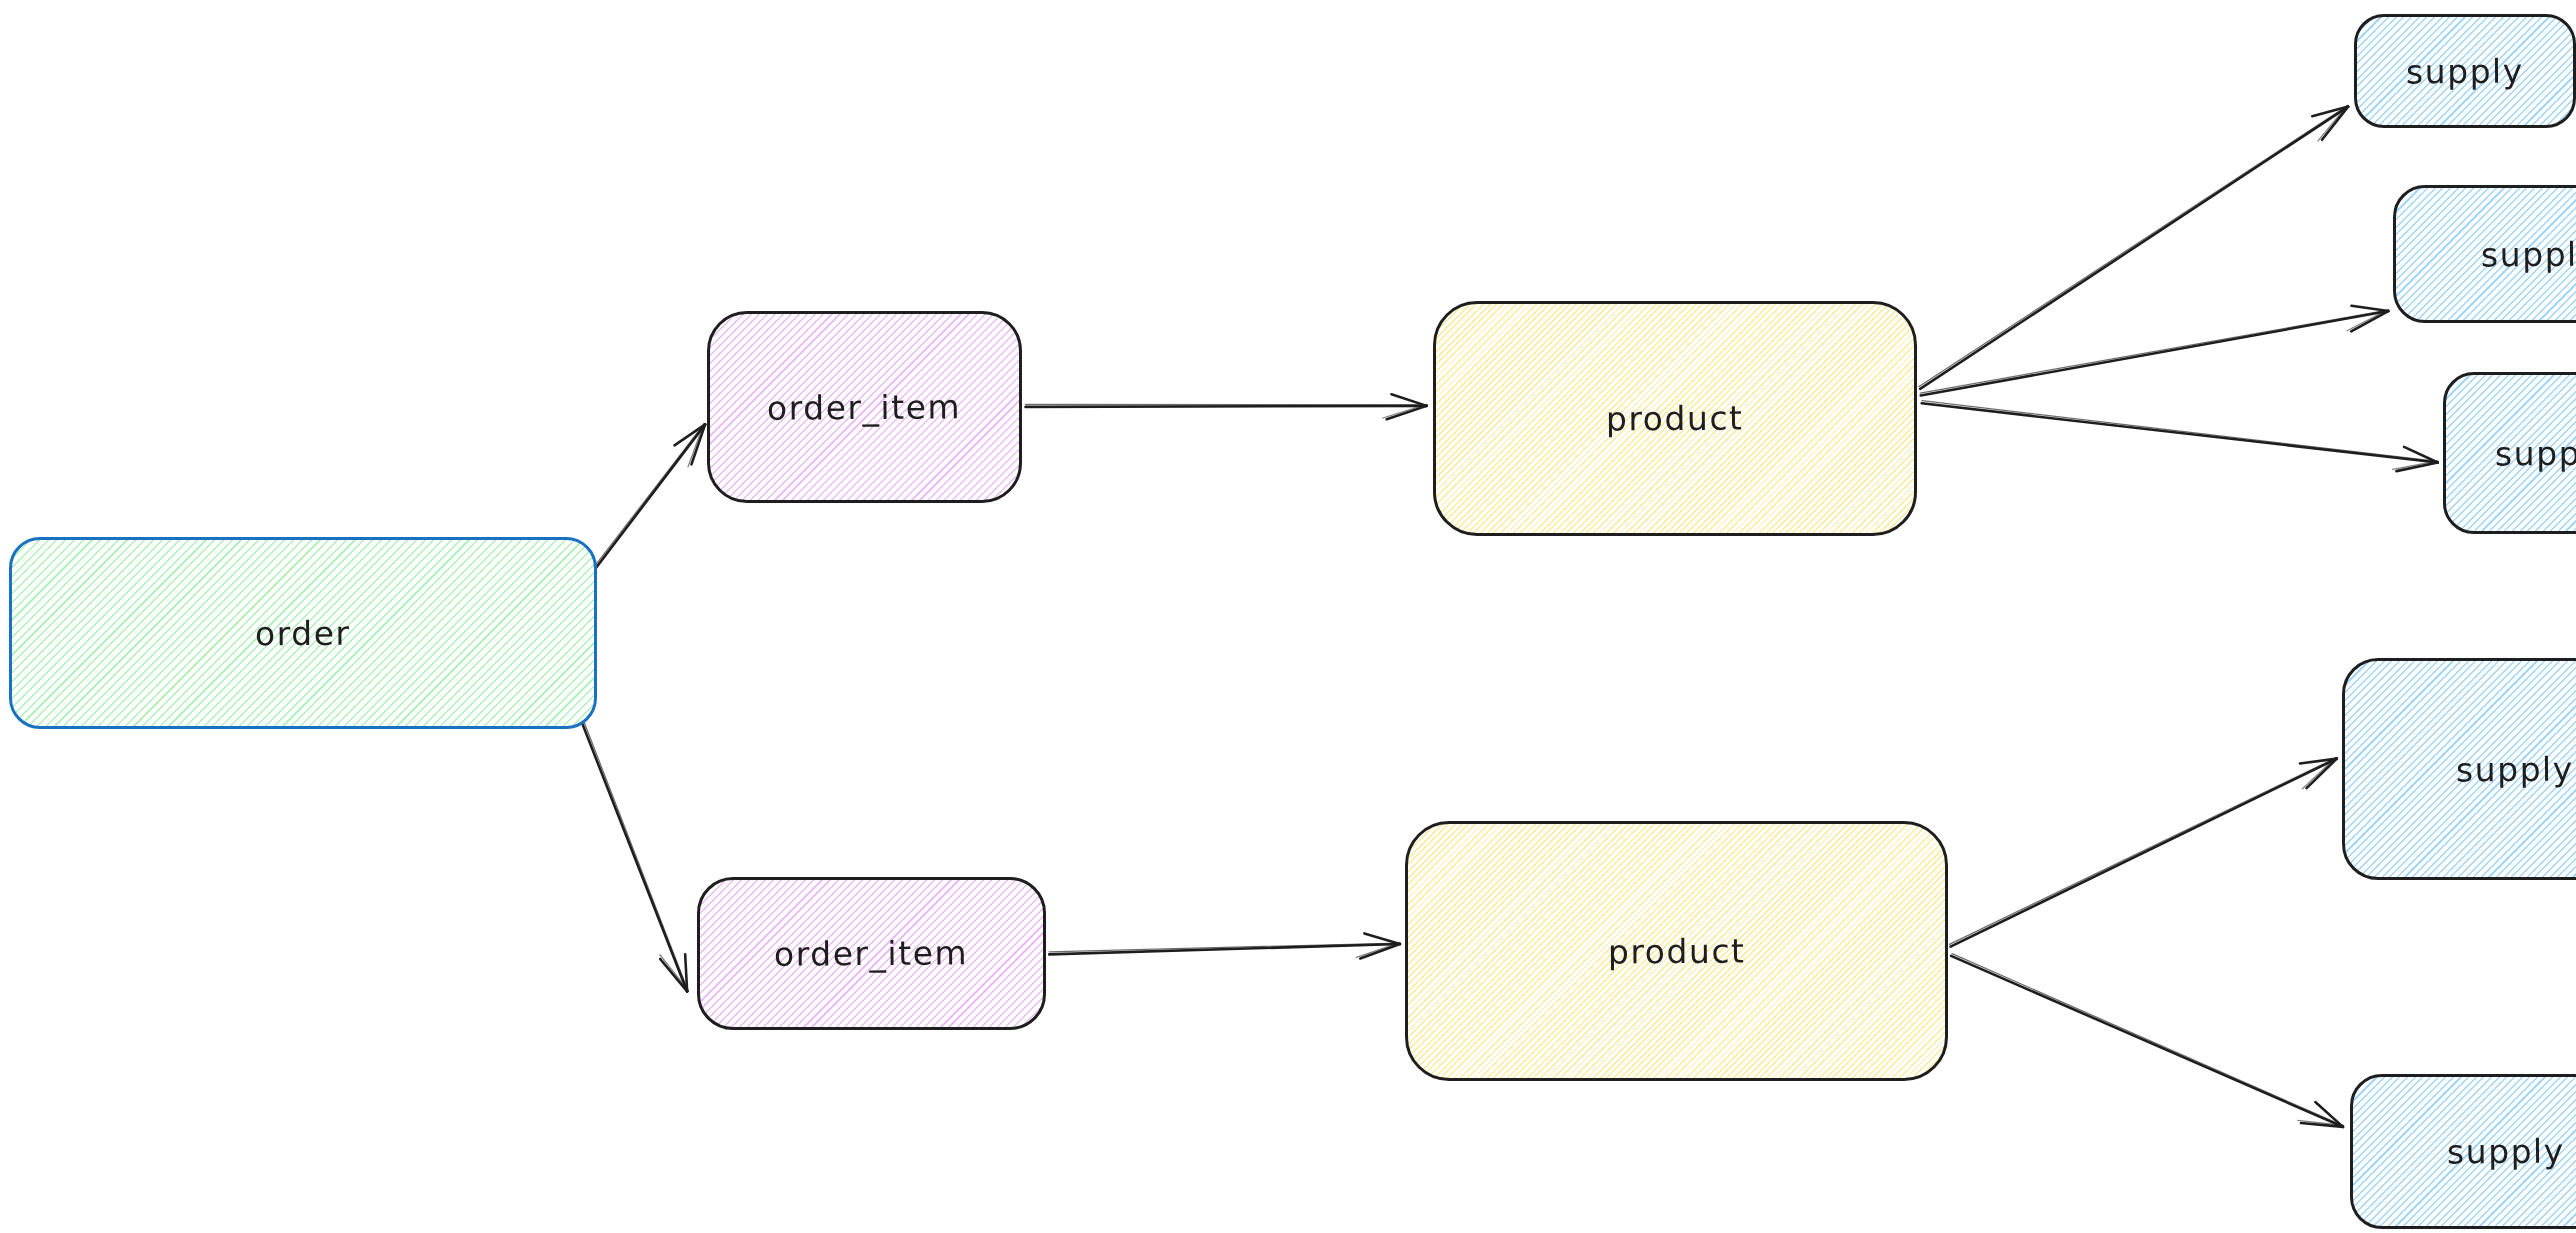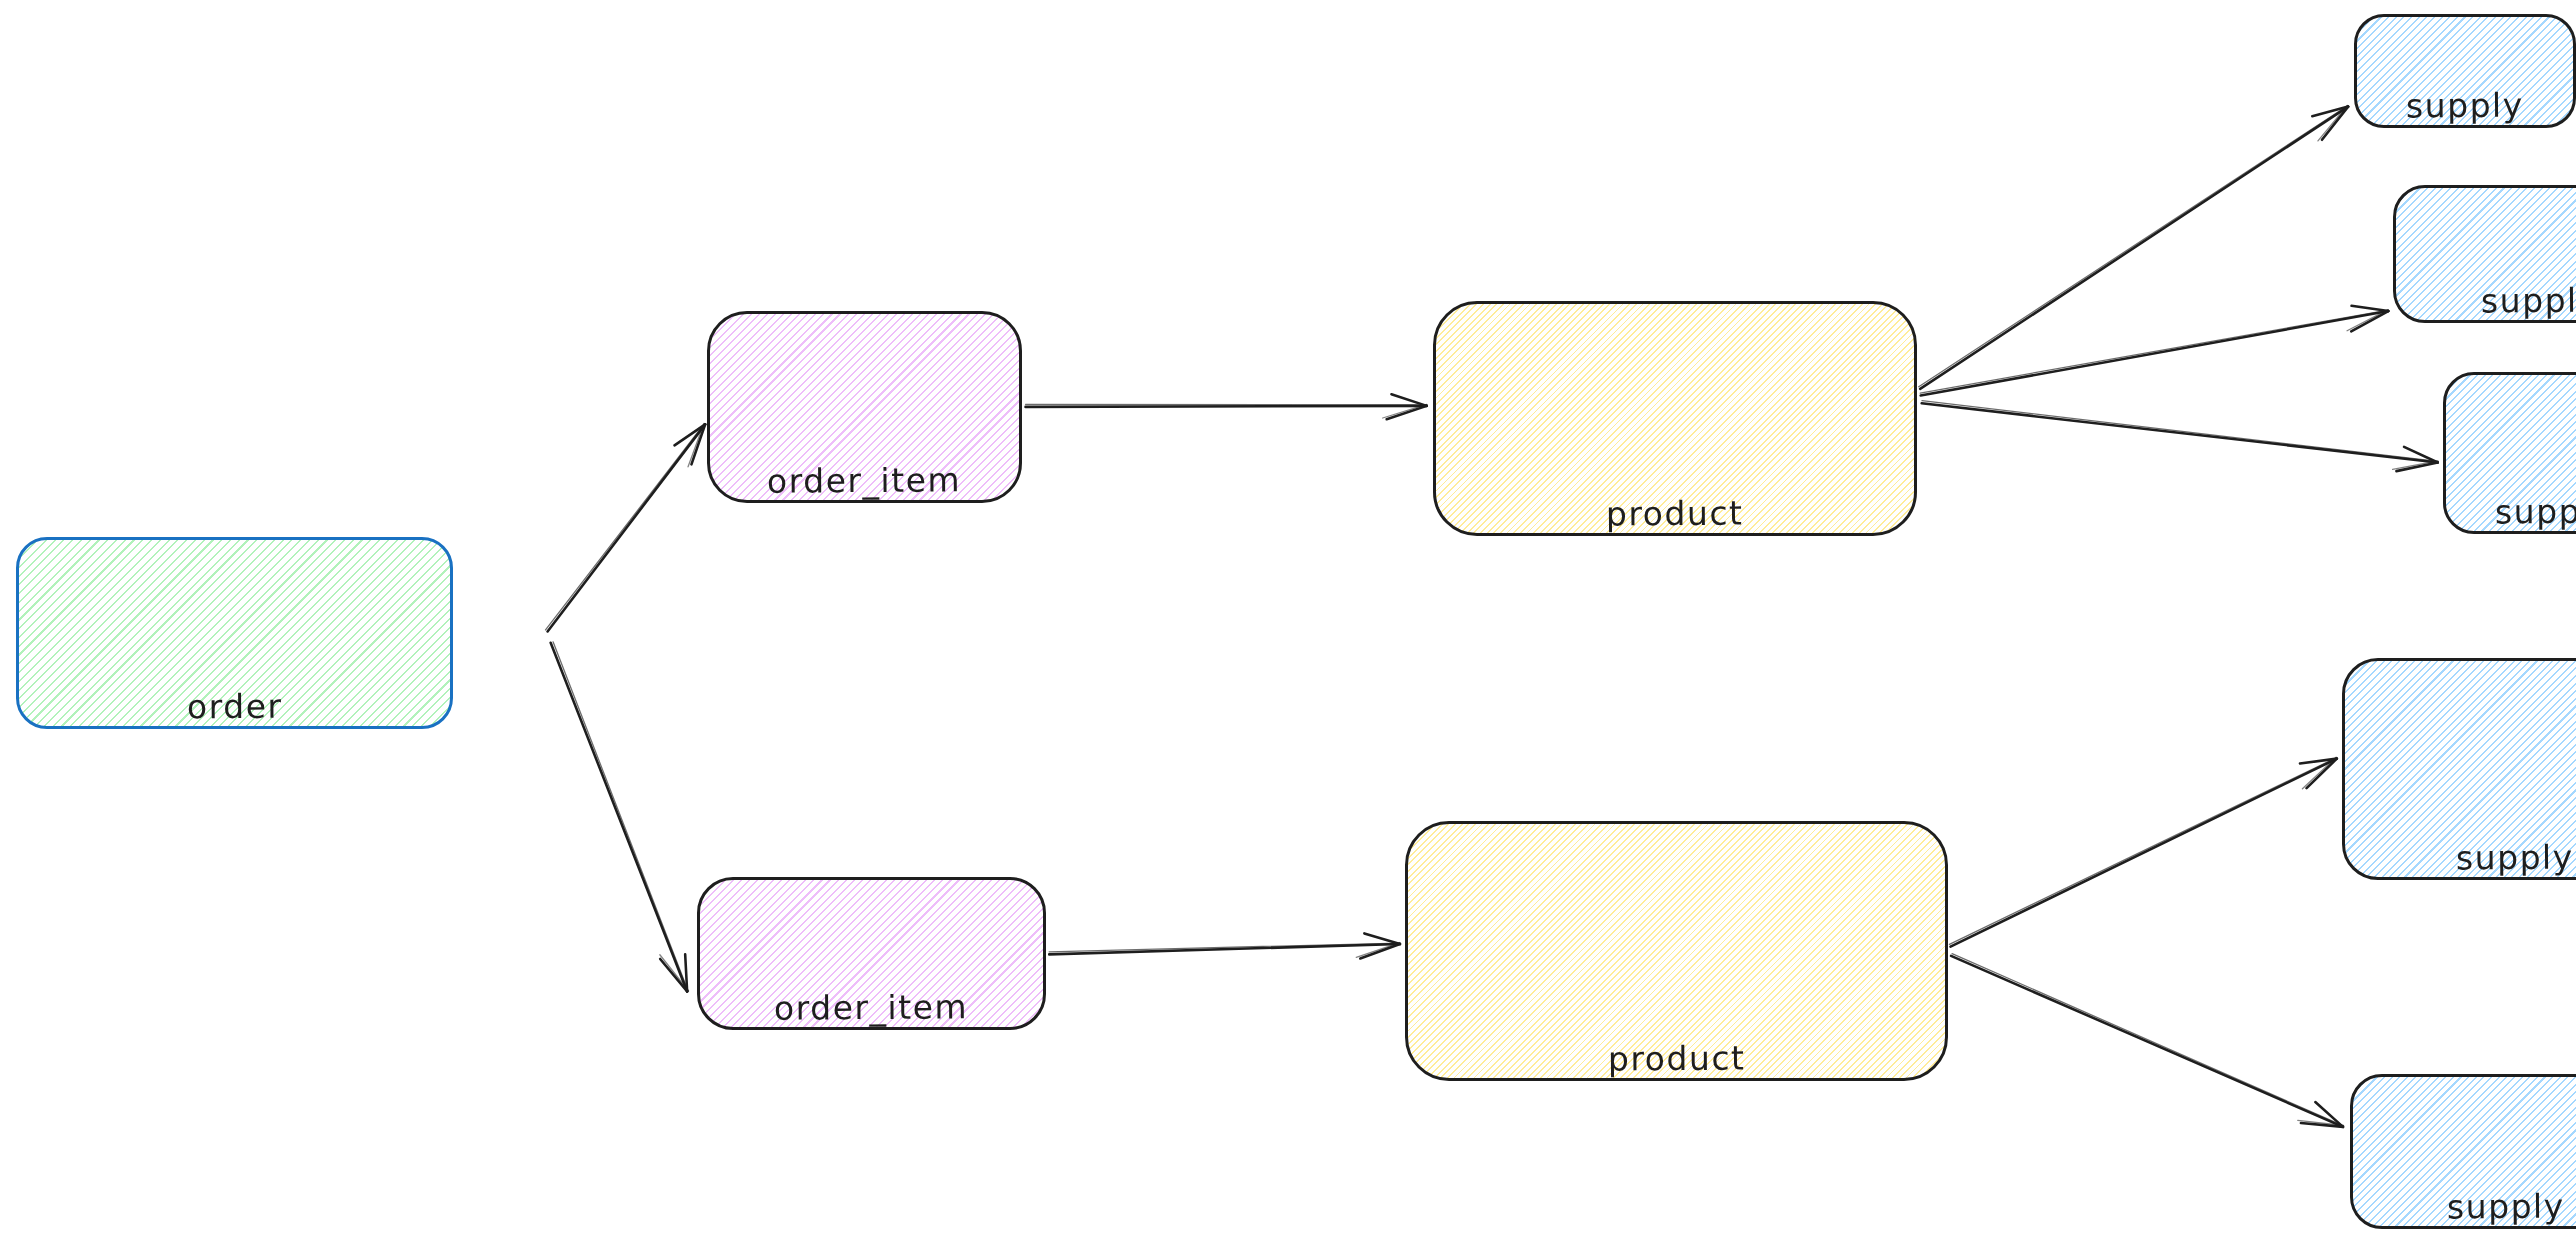--- a/index.html
+++ b/index.html
@@ -23,21 +23,21 @@
     width: 2700px;
     height: 1233px;
     pointer-events: none;
   }
   .edges g { pointer-events: stroke; }
   .node {
     position: absolute;
     box-sizing: border-box;
     border: 3.1px solid #1e1e1e;
     display: flex;
-    align-items: flex-end;
+    align-items: center;
     justify-content: center;
     background-color: #ffffff;
   }
   .node .label {
     font-size: 33px;
     letter-spacing: 1.5px;
     color: #1e1e1e;
     white-space: nowrap;
     transform: rotate(-0.4deg);
   }
@@ -104,21 +104,21 @@
         <line x1="4534.687209835055" y1="1470.3024859624418" x2="4469.240362646387" y2="1531.4846286022093" stroke="#1e1e1e" stroke-width="2.5" stroke-linecap="round" opacity="0.55"></line>
       </g>
       <g>
         <line x1="3787" y1="1856" x2="4548" y2="2188" stroke="#1e1e1e" stroke-width="5" stroke-linecap="round"></line>
         <line x1="3788.999354355454" y1="1851.4171425768056" x2="4548.799741742182" y2="2186.1668570307224" stroke="#1e1e1e" stroke-width="2.5" stroke-linecap="round" opacity="0.65"></line>
         <line x1="4548" y1="2188" x2="4466.342094075277" y2="2180.5175939705887" stroke="#1e1e1e" stroke-width="5" stroke-linecap="round"></line>
         <line x1="4548" y1="2188" x2="4494.294478971501" y2="2139.8047449321257" stroke="#1e1e1e" stroke-width="5" stroke-linecap="round"></line>
         <line x1="4549.199612613273" y1="2185.2502855460834" x2="4460.175657838257" y2="2175.1864959444533" stroke="#1e1e1e" stroke-width="2.5" stroke-linecap="round" opacity="0.55"></line>
       </g>
     </svg>
-<div class="node" style="left: 16px; top: 537px; width: 437px; height: 192px; border-color: rgb(25, 113, 194); border-radius: 31px; background-image: repeating-linear-gradient(135deg, rgb(178, 242, 187) 0px, rgb(178, 242, 187) 1.5px, transparent 1.5px, transparent 6.2px);">
+<div class="node" style="left: 9px; top: 537px; width: 588px; height: 192px; border-color: rgb(25, 113, 194); border-radius: 31px; background-image: repeating-linear-gradient(135deg, rgb(178, 242, 187) 0px, rgb(178, 242, 187) 1.5px, transparent 1.5px, transparent 6.2px);">
       <span class="label">order</span>
     </div>
     <div class="node" style="left: 707px; top: 311px; width: 315px; height: 192px; border-color: rgb(30, 30, 30); border-radius: 40px; background-image: repeating-linear-gradient(135deg, rgb(238, 190, 250) 0px, rgb(238, 190, 250) 1.5px, transparent 1.5px, transparent 5.7px);">
       <span class="label">order_item</span>
     </div>
     <div class="node" style="left: 697px; top: 877px; width: 349px; height: 153px; border-color: rgb(30, 30, 30); border-radius: 36px; background-image: repeating-linear-gradient(135deg, rgb(238, 190, 250) 0px, rgb(238, 190, 250) 1.5px, transparent 1.5px, transparent 5.7px);">
       <span class="label">order_item</span>
     </div>
     <div class="node" style="left: 1433px; top: 301px; width: 484px; height: 235px; border-color: rgb(30, 30, 30); border-radius: 44px; background-image: repeating-linear-gradient(135deg, rgb(255, 236, 153) 0px, rgb(255, 236, 153) 1.3px, transparent 1.3px, transparent 4.7px);">
       <span class="label">product</span>

